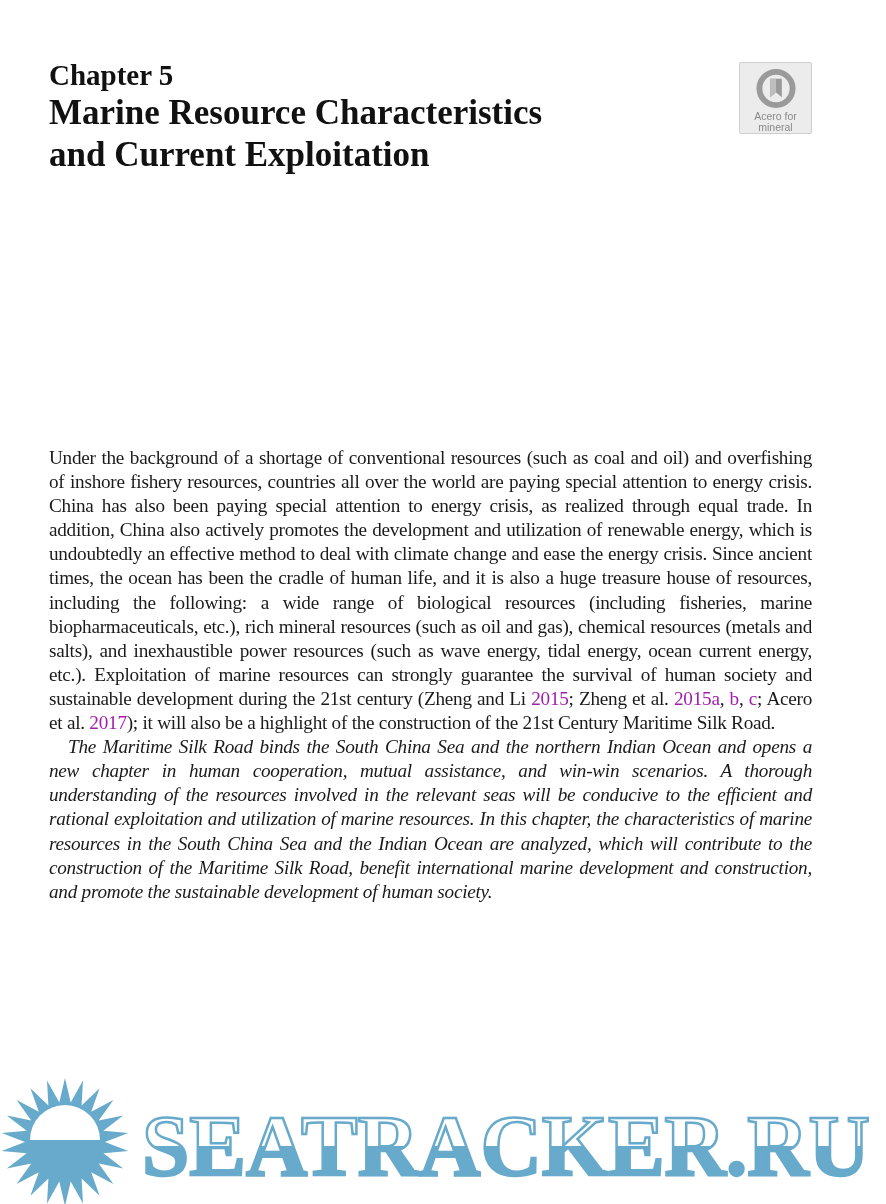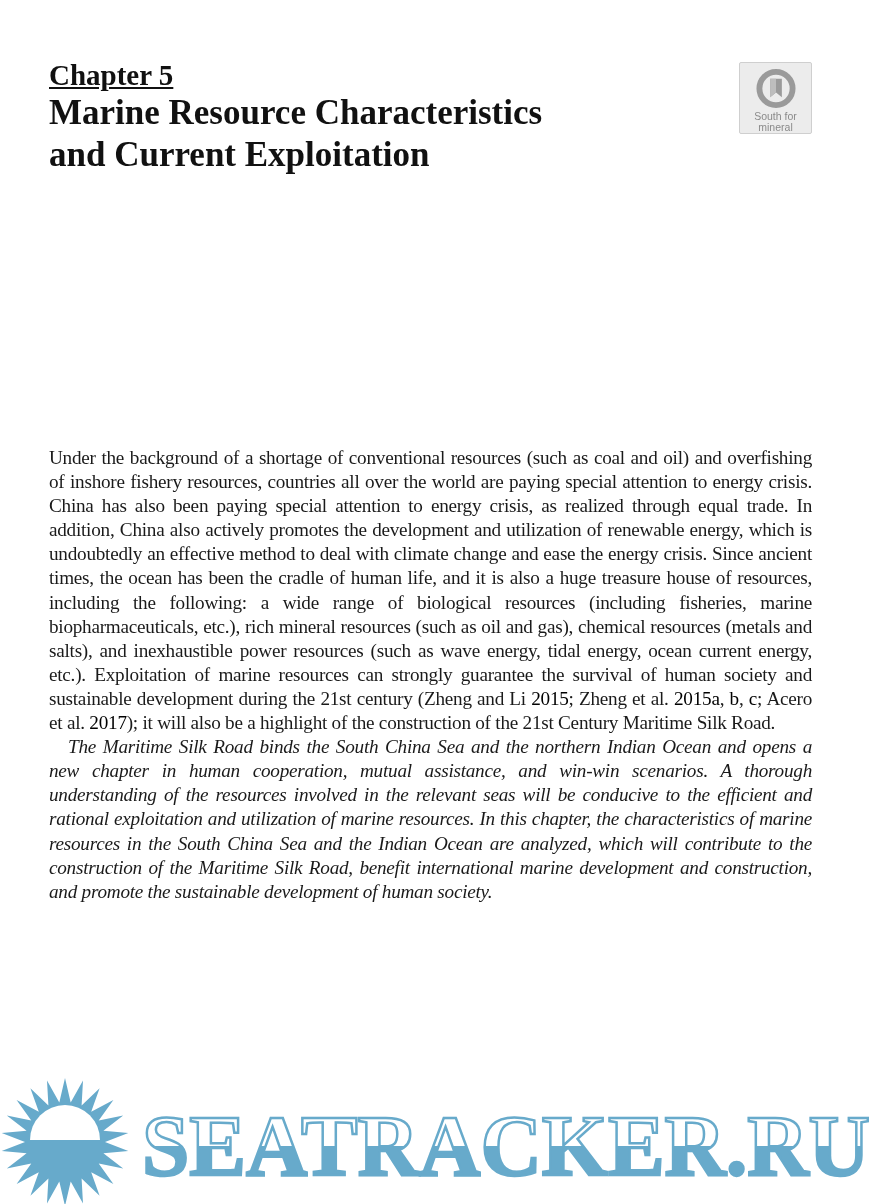--- a/index.html
+++ b/index.html
@@ -1,45 +1,45 @@
 <!DOCTYPE html>
 <html><head>
   <meta charset="utf-8">
   <style>
     html, body { margin: 0; padding: 0; background: #ffffff; }
     body { width: 886px; height: 1204px; position: relative; overflow: hidden; font-family: "Liberation Serif", serif; color: #1a1a1a; }
     .chapter-head { position: absolute; left: 49px; top: 58px; font-weight: bold; color: #111; }
-    .chapter-num { font-size: 29px; line-height: 34px; display: block; text-decoration: underline; }
+    .chapter-num { font-size: 29px; line-height: 34px; display: block; }
     .chapter-title { font-size: 35px; line-height: 42px; display: block; margin-top: 0px; }
     .badge { position: absolute; left: 739px; top: 62px; width: 73px; height: 72px; background: #ececec; border: 1px solid #cfcfcf; box-sizing: border-box; border-radius: 2px; display: flex; flex-direction: column; align-items: center; }
     .badge svg { margin-top: 5px; }
     .badge-text { font-family: "Liberation Sans", sans-serif; font-size: 10.5px; line-height: 11px; color: #8a8a8a; text-align: center; margin-top: 2px; }
     .body-text { position: absolute; left: 49px; top: 446px; width: 763px; font-size: 19.2px; line-height: 24.1px; text-align: justify; letter-spacing: -0.25px; }
     .body-text p { margin: 0; }
     .body-text p.indent { text-indent: 19px; font-style: italic; }
-    .cite { color: #000000; text-decoration: none; }
+    .cite { color: #a21caf; text-decoration: none; }
     .watermark { position: absolute; left: 0; top: 1075px; width: 886px; height: 129px; }
   </style>
 </head>
 <body>
 
 <div class="chapter-head">
   <span class="chapter-num">Chapter 5</span>
   <span class="chapter-title">Marine Resource Characteristics</span>
   <span class="chapter-title">and Current Exploitation</span>
 </div>
 
 <div class="badge">
   <svg width="42" height="42" viewBox="0 0 42 42">
     <circle cx="21" cy="21" r="17" fill="none" stroke="#9a9a9a" stroke-width="6"></circle>
     <path d="M15 11 L27 11 L27 30 L21 25 L15 30 Z" fill="#9a9a9a"></path>
     <path d="M15 11 L21 11 L21 25 L15 30 Z" fill="#bdbdbd"></path>
   </svg>
   <div class="badge-text">
-    <div>South for</div>
+    <div>Acero for</div>
     <div>mineral</div>
   </div>
 </div>
 
 <div class="body-text">
   <p>
     <span>Under the background of a shortage of conventional resources (such as coal and oil) and overfishing of inshore fishery resources, countries all over the world are paying special attention to energy crisis. China has also been paying special attention to energy crisis, as realized through equal trade. In addition, China also actively promotes the development and utilization of renewable energy, which is undoubtedly an effective method to deal with climate change and ease the energy crisis. Since ancient times, the ocean has been the cradle of human life, and it is also a huge treasure house of resources, including the following: a wide range of biological resources (including fisheries, marine biopharmaceuticals, etc.), rich mineral resources (such as oil and gas), chemical resources (metals and salts), and inexhaustible power resources (such as wave energy, tidal energy, ocean current energy, etc.). Exploitation of marine resources can strongly guarantee the survival of human society and sustainable development during the 21st century (Zheng and Li </span><a class="cite">2015</a><span>; Zheng et al. </span><a class="cite">2015a</a><span>, </span><a class="cite">b</a><span>, </span><a class="cite">c</a><span>; Acero et al. </span><a class="cite">2017</a><span>); it will also be a highlight of the construction of the 21st Century Maritime Silk Road.</span>
   </p>
   <p class="indent">
     <span>The Maritime Silk Road binds the South China Sea and the northern Indian Ocean and opens a new chapter in human cooperation, mutual assistance, and win-win scenarios. A thorough understanding of the resources involved in the relevant seas will be conducive to the efficient and rational exploitation and utilization of marine resources. In this chapter, the characteristics of marine resources in the South China Sea and the Indian Ocean are analyzed, which will contribute to the construction of the Maritime Silk Road, benefit international marine development and construction, and promote the sustainable development of human society.</span>

